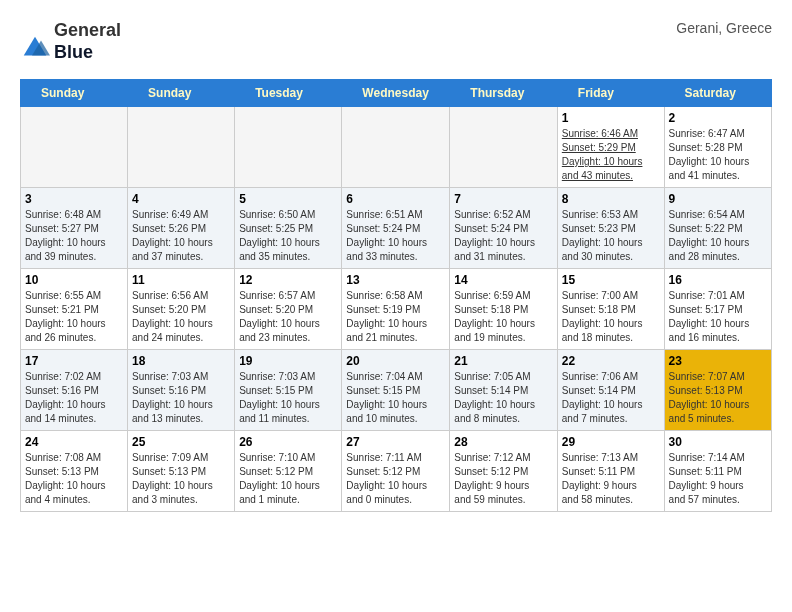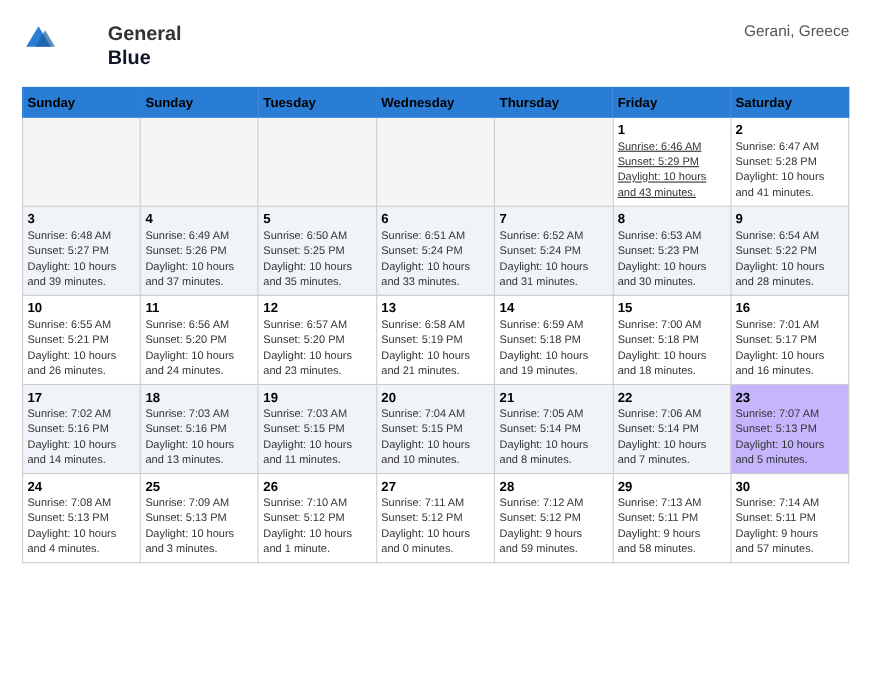--- a/index.html
+++ b/index.html
@@ -11,22 +11,21 @@
       padding: 20px;
     }
     .header {
       display: flex;
       justify-content: space-between;
       align-items: flex-start;
       margin-bottom: 16px;
     }
     .logo {
       display: flex;
-      align-items: flex-start;
-      gap: 44px;
+      align-items: flex-end;
     }
     .logo-text {
       font-size: 18px;
       font-weight: bold;
       line-height: 1.2;
     }
     .logo-text span.general { color: #333; }
     .logo-text span.blue { color: #0f172a; }
     .logo-icon {
       width: 30px;
@@ -45,22 +44,22 @@
       font-size: 14px;
       color: #555;
     }
     .calendar {
       width: 100%;
       border-collapse: collapse;
       font-size: 11px;
     }
     .calendar th {
       background: #2a7dd4;
-      color: #000000;
-      padding: 6px 4px;
+      color: #fef9c3;
+      padding: 6px 20px;
       text-align: left;
       font-size: 12px;
       border: 1px solid #2a7dd4;
     }
     .calendar td {
       border: 1px solid #ccc;
       vertical-align: top;
       padding: 4px;
       width: 108px;
       min-height: 80px;
@@ -274,21 +273,21 @@
 Daylight: 10 hours
 and 8 minutes.</div>
         </td>
         <td style="background: rgb(240, 244, 248);">
           <div class="day-number">22</div>
           <div class="day-info" style="white-space: pre-line;">Sunrise: 7:06 AM
 Sunset: 5:14 PM
 Daylight: 10 hours
 and 7 minutes.</div>
         </td>
-        <td style="background: #c4b5fd;">
+        <td style="background: #eab308;">
           <div class="day-number">23</div>
           <div class="day-info" style="white-space: pre-line;">Sunrise: 7:07 AM
 Sunset: 5:13 PM
 Daylight: 10 hours
 and 5 minutes.</div>
         </td>
       </tr>
       <tr>
         <td>
           <div class="day-number">24</div>

